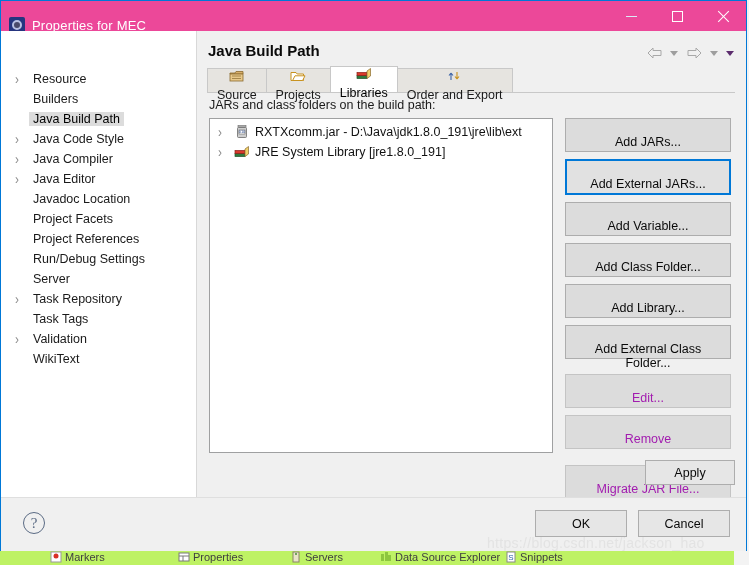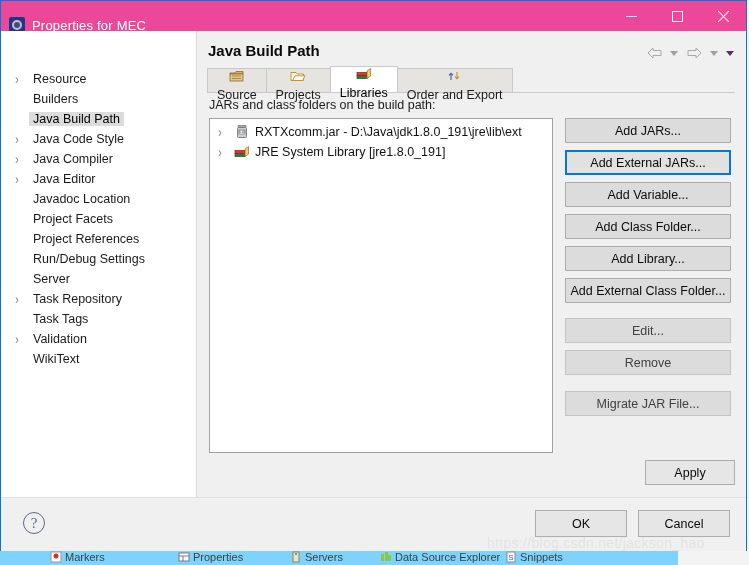--- a/index.html
+++ b/index.html
@@ -14,22 +14,22 @@
     position: relative;
     width: 749px;
     height: 565px;
     background: #f3f3f3;
   }
 
   
   .bg-strip {
     position: absolute;
     left: 0; top: 548px;
-    width: 678px; height: 17px;
-    background: #7dd3fc;
+    width: 734px; height: 17px;
+    background: #bef264;
     border-top: 1px solid #cfcfcf;
     overflow: hidden;
   }
   .bg-tab {
     position: absolute;
     top: 2px;
     font-size: 11px;
     color: #404040;
     white-space: nowrap;
     display: flex;
@@ -295,28 +295,28 @@
     width: 166px;
     height: 25px;
     margin-bottom: 7px;
     background: #dcdcdc;
     border: 1px solid #adadad;
     font-size: 12.5px;
     color: #0a0a0a;
     font-family: "Liberation Sans", sans-serif;
     box-sizing: border-box;
     cursor: default;
-    padding: 4px;
+    padding: 16px;
   }
   .ebtn.focused {
     border: 2px solid #0078d7;
     background: #e1e1e1;
   }
   .ebtn.disabled {
-    color: #404040;
+    color: #a21caf;
     border-color: #c4c4c4;
     background: #dcdcdc;
   }
   .gap-sm { height: 8px; }
   .gap-md { height: 9px; }
 
   .apply-row {
     position: absolute;
     left: 0; top: 368px;
     width: 528px;

